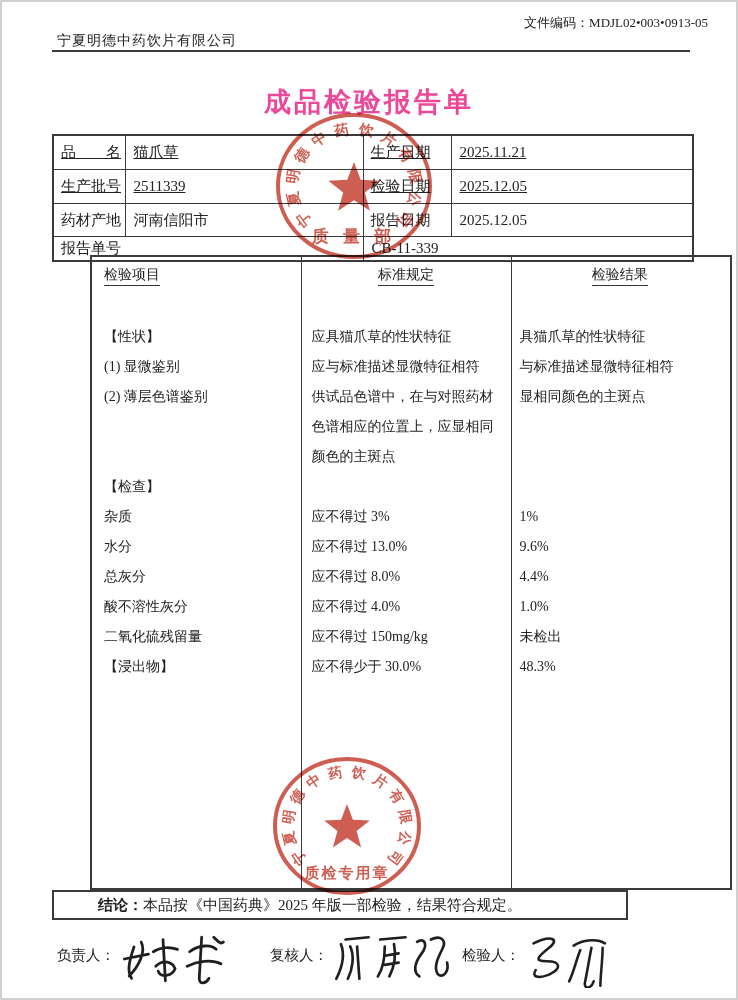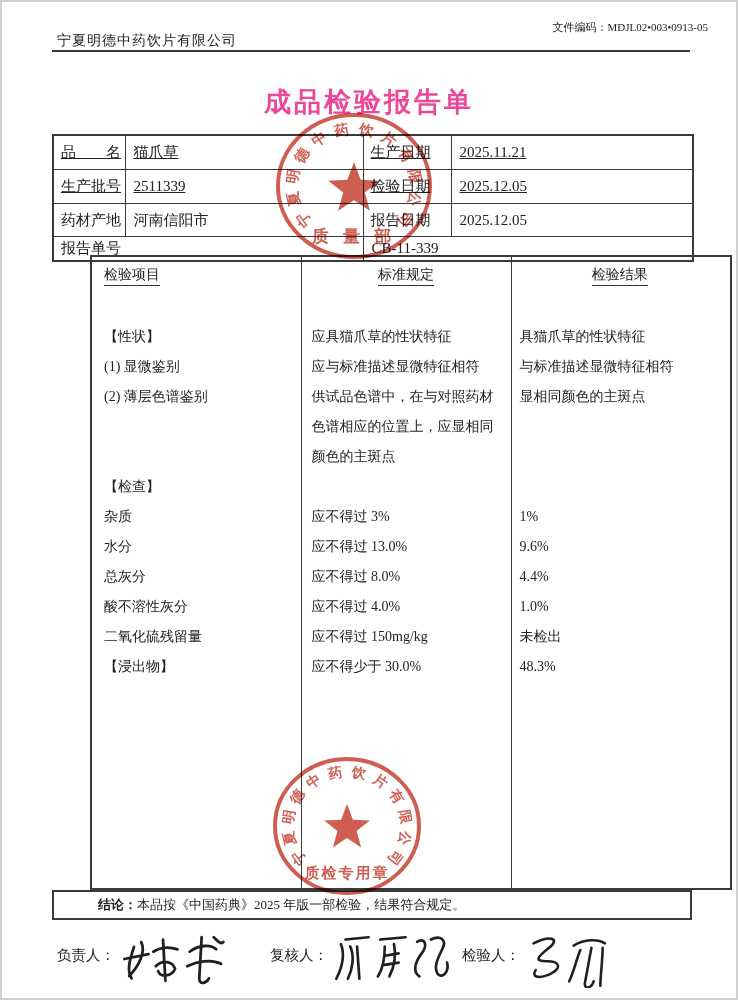--- a/index.html
+++ b/index.html
@@ -8,21 +8,21 @@
     width:738px;height:1000px;
     background:#fff;
     border:2px solid #cfcfcf;
     box-sizing:border-box;
     font-family:"Liberation Serif","DejaVu Serif",serif;
     color:#222;
     overflow:hidden;
   }
   
   .hdr-company{position:absolute;left:55px;top:30px;font-size:14px;letter-spacing:1px;}
-  .hdr-doccode{position:absolute;right:28px;top:18px;font-size:11px;margin-left:23px;}
+  .hdr-doccode{position:absolute;right:28px;top:12px;font-size:13px;margin-left:23px;}
   .hdr-rule{position:absolute;left:50px;right:46px;top:48px;height:2px;background:#3a3a3a;}
   
   .title{position:absolute;left:0;right:0;top:82px;text-align:center;
          font-size:27px;font-weight:bold;letter-spacing:3px;color:#ec4899;}
   
   .info-table{position:absolute;left:50px;top:132px;width:640px;
               border-collapse:collapse;table-layout:fixed;font-size:15px;}
   .info-table td{border:1px solid #3a3a3a;padding:0 0 0 8px;vertical-align:middle;}
   .info-table{border:2px solid #3a3a3a;}
   .info-table tr.r1 td,.info-table tr.r2 td{height:33px;text-decoration:underline;}
@@ -37,23 +37,23 @@
                  border-top:none;border-bottom:none;
                  vertical-align:top;line-height:30px;padding:0 10px 0 12px;}
   .main-table td.c2{padding-left:10px;}
   .main-table td.c3{padding-left:8px;}
   .main-table tr.head td{height:57px;padding-top:8px;line-height:20px;}
   .main-table tr.head td.c2,.main-table tr.head td.c3{text-align:center;}
   .main-table tr.head .u{border-bottom:1px solid #333;padding-bottom:3px;}
   .main-table tr.r30 td{height:30px;}
   .main-table tr.r90 td{height:90px;}
   
-  .conclusion{position:absolute;left:50px;top:888px;width:640px;height:30px;
+  .conclusion{position:absolute;left:50px;top:888px;width:576px;height:30px;
               border:2px solid #3a3a3a;box-sizing:border-box;
-              font-size:13px;line-height:26px;padding-left:44px;}
+              font-size:15px;line-height:26px;padding-left:44px;}
   .conclusion b{font-weight:bold;}
   
   .sig-label{position:absolute;top:944px;font-size:14.5px;}
   .sig-svg{position:absolute;}
   .sig-svg path{fill:none;stroke:#1f1f1f;stroke-width:2.3;
                 stroke-linecap:round;stroke-linejoin:round;}
   
   .stamp{position:absolute;opacity:.82;mix-blend-mode:multiply;z-index:6;
          font-family:"Liberation Serif","DejaVu Serif",serif;}
 </style>

